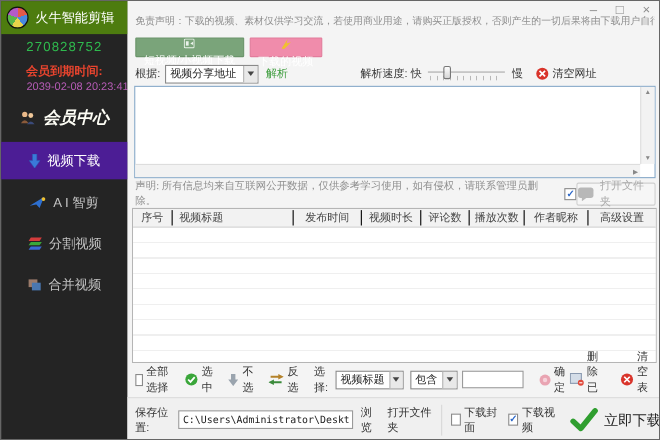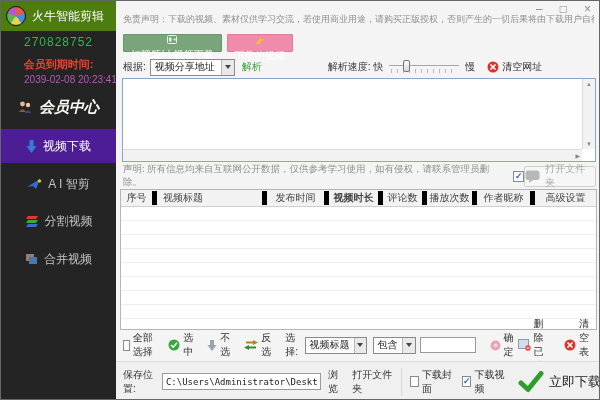--- a/index.html
+++ b/index.html
@@ -83,24 +83,24 @@
   .auto-parse { display:flex; align-items:center; gap:4px; margin-left:18px; color:#111;
                 font-weight:bold; font-size:10px; }
   .start-parse { margin-left:auto; width:74px; height:21px; background:#f6f6f6; border:1px solid #cfcfcf;
                  border-radius:2px; display:flex; align-items:center; justify-content:center; gap:5px;
                  color:#aaa; font-size:10px; }
 
   .dl-table { position:absolute; top:188px; left:4px; width:477px; height:141px; background:#fff;
               border:1px solid #b5b5b5; }
   .thead { display:flex; height:17px; background:#f2f2f2; border-bottom:1px solid #cfcfcf;
            font-size:10px; color:#444; align-items:center; }
-  .th { text-align:center; border-right:5px solid #000000; overflow:hidden; white-space:nowrap; }
+  .th { text-align:center; border-right:1px solid #000000; overflow:hidden; white-space:nowrap; }
   .th:last-child { border-right:none; }
   .c0{width:36px;} .c1{width:110px; text-align:left; padding-left:6px;} .c2{width:62px;}
-  .c3{width:54px;font-weight:bold;} .c4{width:44px;} .c5{width:50px;} .c6{width:58px;} .c7{flex:1;}
+  .c3{width:54px;} .c4{width:44px;} .c5{width:50px;} .c6{width:58px;} .c7{flex:1;}
   .tbody { position:absolute; left:0; right:0; top:17px; bottom:0;
            background:repeating-linear-gradient(#ffffff 0 13px, #efefef 13px 14px); }
 
   .select-row { position:absolute; top:334px; left:7px; width:473px; height:20px; display:flex;
                 align-items:center; font-size:10px; color:#333; gap:4px; }
   .dd-field { width:62px; margin-left:2px; }
   .dd-op { width:52px; margin-left:2px; }
   .kw-input { width:56px; height:16px; border:1px solid #9a9a9a; background:#fff; font-size:10px;
               padding:0 3px; font-family:"Liberation Sans", sans-serif; }
   .gap14 { margin-left:10px; }

